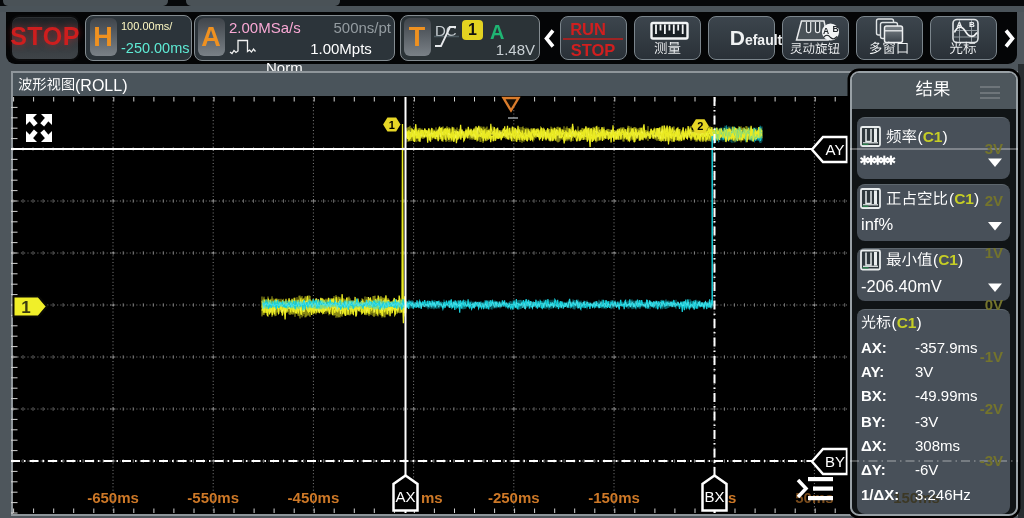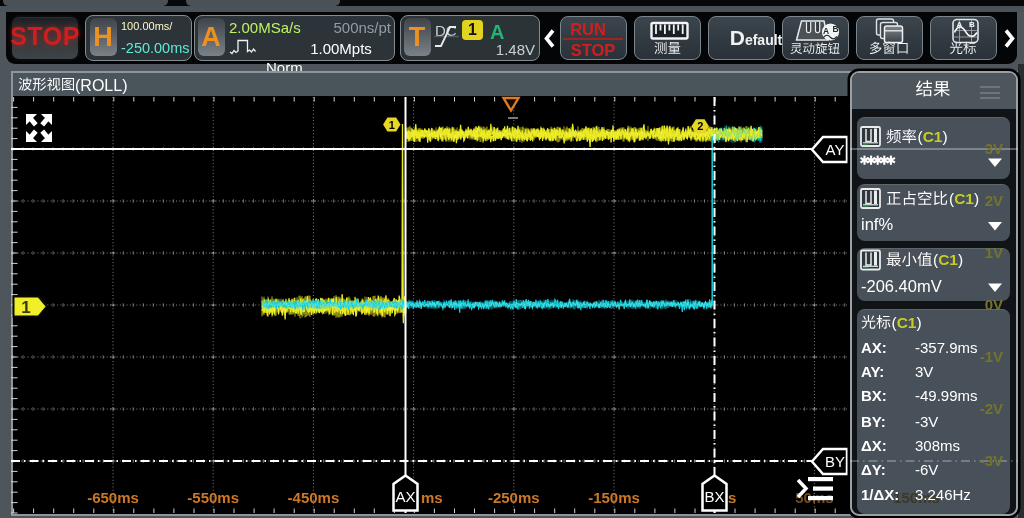--- a/index.html
+++ b/index.html
@@ -15,21 +15,21 @@
 <div class="abs" style="left:10px;top:14.5px;width:70px;height:46px;border-radius:9px;border:2.5px solid #0a0b0c;background:linear-gradient(180deg,#1d2023,#34393d 55%,#3f4448);box-shadow:inset 0 1px 0 rgba(255,255,255,.07);"></div>
 <div class="abs" style="left:10px;top:22px;width:70px;text-align:center;color:#ce1e1e;font-size:25px;font-weight:bold;letter-spacing:.5px;text-shadow:0 0 7px rgba(230,40,40,.5);">STOP</div>
 
 <div class="abs" style="left:85px;top:14.5px;width:107px;height:46px;border-radius:8px;border:1.5px solid #848c91;background:#2c343a;"></div>
 <div class="abs" style="left:89.5px;top:18px;width:27px;height:38px;border-radius:6px;background:linear-gradient(180deg,#3f444a,#7a8187);color:#ef9120;font-size:27px;font-weight:bold;text-align:center;line-height:38px;">H</div>
 <div class="abs" style="left:121px;top:19.5px;color:#fef9c3;font-size:11px;">100.00ms/</div>
 <div class="abs" style="left:121px;top:40px;color:#5eead4;font-size:14.5px;">-250.00ms</div>
 
 <div class="abs" style="left:193.5px;top:14.5px;width:201px;height:46px;border-radius:8px;border:1.5px solid #848c91;background:#2c343a;"></div>
 <div class="abs" style="left:197.5px;top:18px;width:27px;height:38px;border-radius:6px;background:linear-gradient(180deg,#3f444a,#7a8187);color:#ef9120;font-size:27px;font-weight:bold;text-align:center;line-height:38px;">A</div>
-<div class="abs" style="left:229px;top:19px;color:#bef264;font-size:15px;">2.00MSa/s</div>
+<div class="abs" style="left:229px;top:19px;color:#f9a8d4;font-size:15px;">2.00MSa/s</div>
 <div class="abs" style="left:266px;top:40px;color:#fff;font-size:15px;margin-top:19px;">Norm</div>
 <div class="abs" style="left:291px;top:19px;width:100px;text-align:right;color:#949ca1;font-size:15px;">500ns/pt</div>
 <div class="abs" style="left:291px;top:40px;width:100px;text-align:center;color:#fff;font-size:15px;">1.00Mpts</div>
 
 <div class="abs" style="left:400px;top:14.5px;width:140px;height:46px;border-radius:8px;border:1.5px solid #848c91;background:#2b3337;"></div>
 <div class="abs" style="left:403.5px;top:18px;width:27px;height:38px;border-radius:6px;background:linear-gradient(180deg,#3f444a,#7a8187);color:#ef9120;font-size:27px;font-weight:bold;text-align:center;line-height:38px;">T</div>
 <div class="abs" style="left:462px;top:19.5px;width:21px;height:20px;border-radius:4px;background:#e3d321;color:#111;font-size:16px;font-weight:bold;text-align:center;line-height:20px;">1</div>
 <div class="abs" style="left:490px;top:21px;color:#1fb573;font-size:20px;font-weight:bold;">A</div>
 <div class="abs" style="left:435px;top:22px;width:100px;text-align:left;color:#c9d0d4;font-size:15px;">DC</div>
 <div class="abs" style="left:435px;top:41px;width:100px;text-align:right;color:#c9d0d4;font-size:15px;">1.48V</div>

